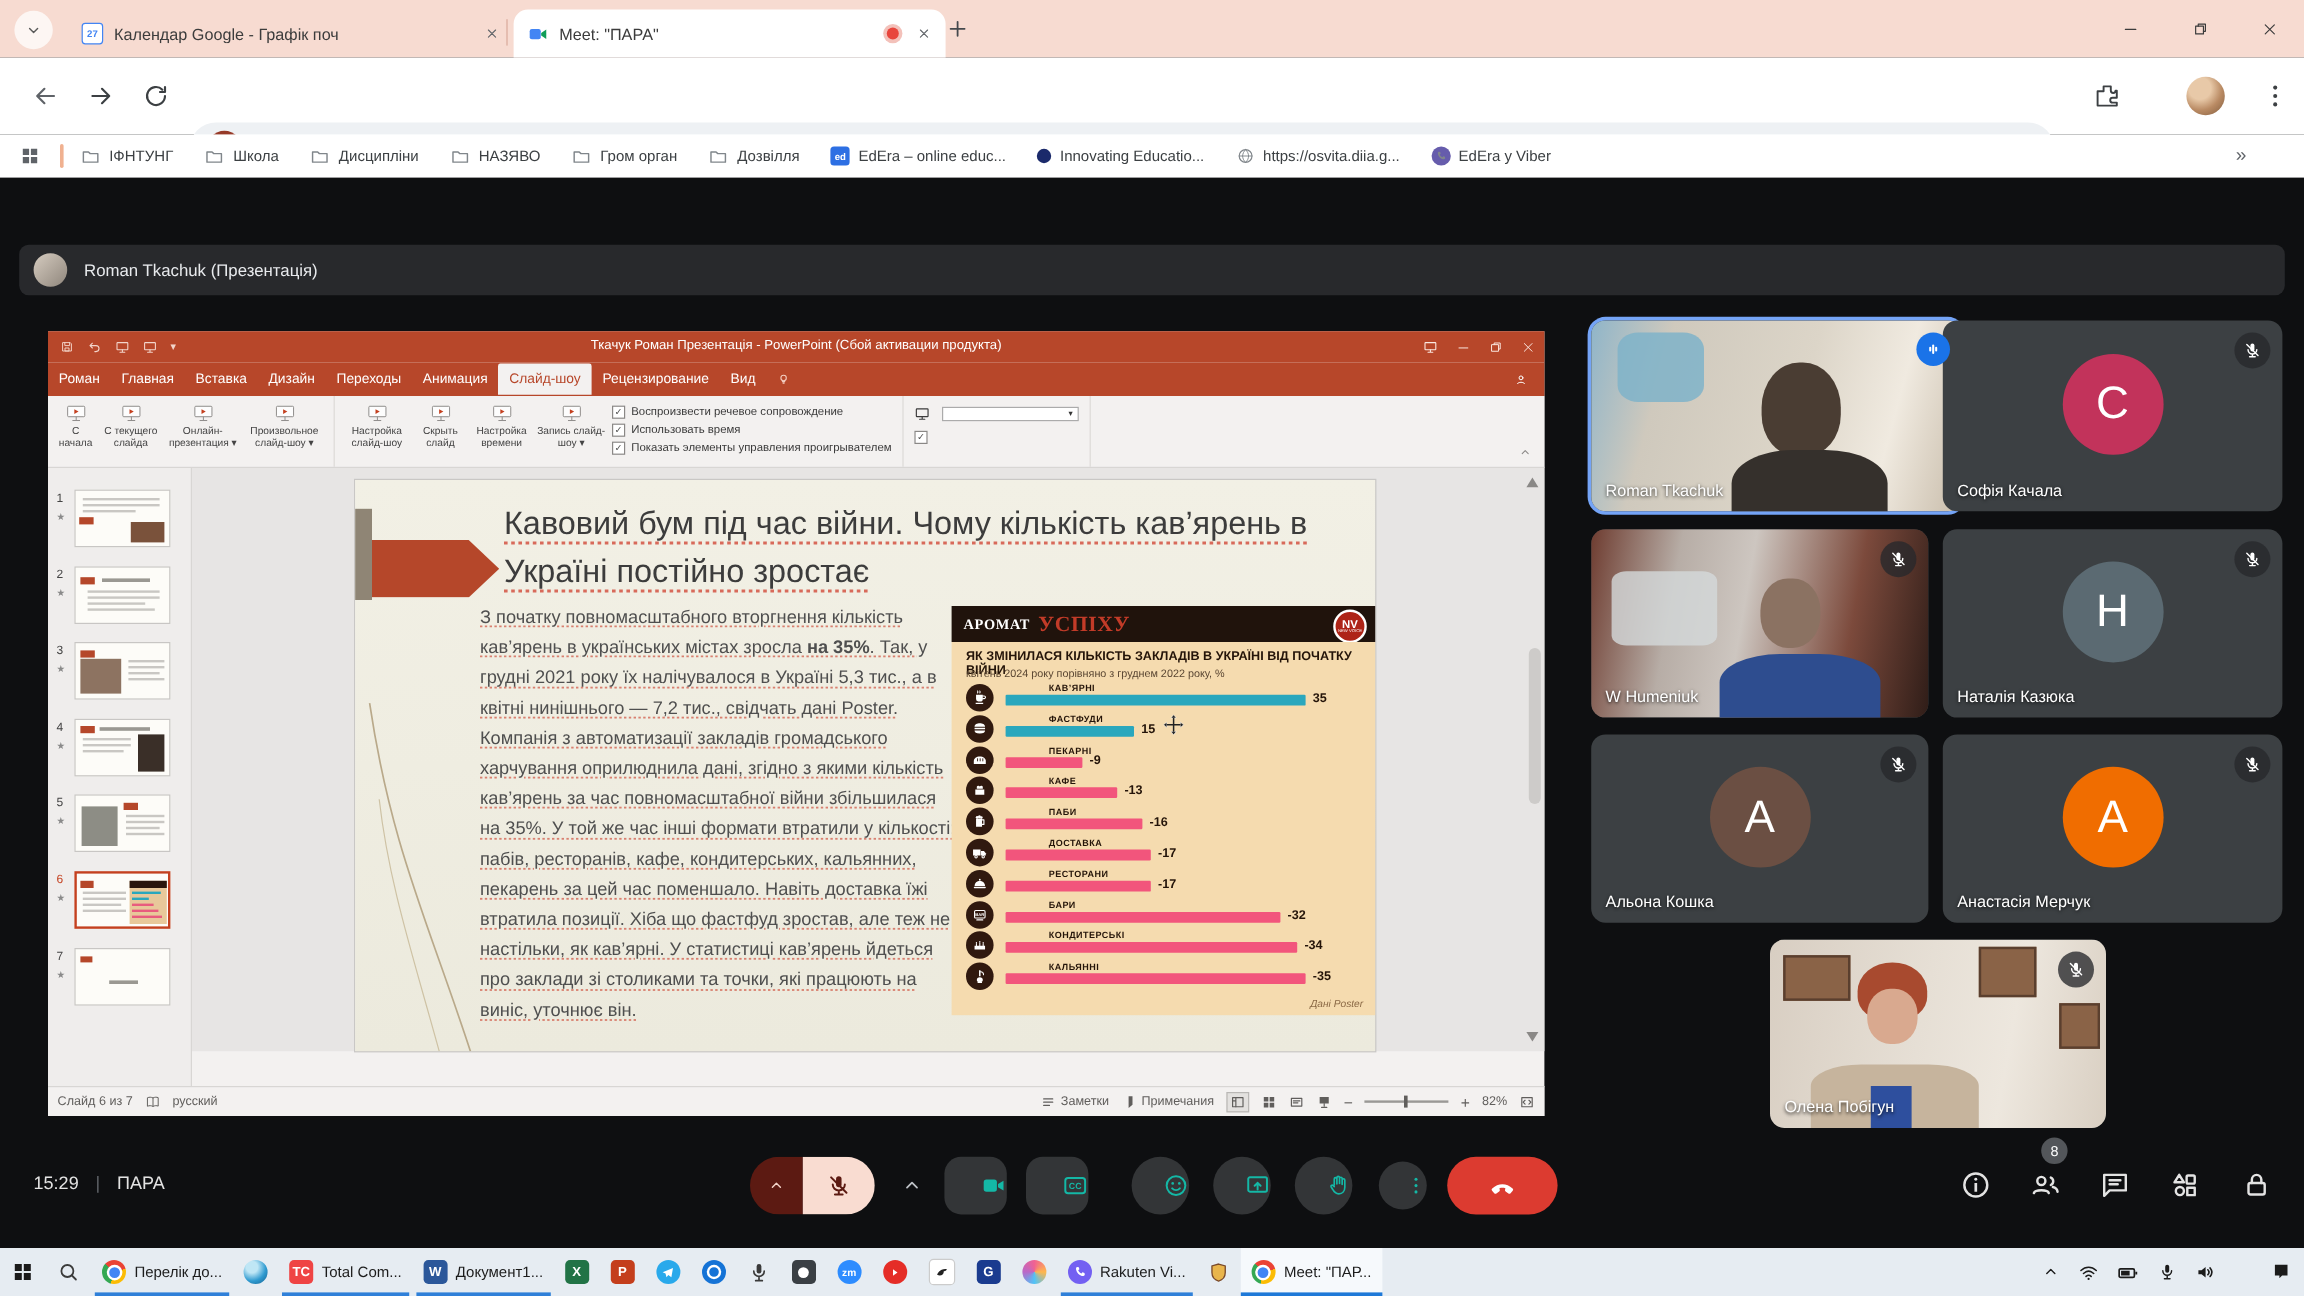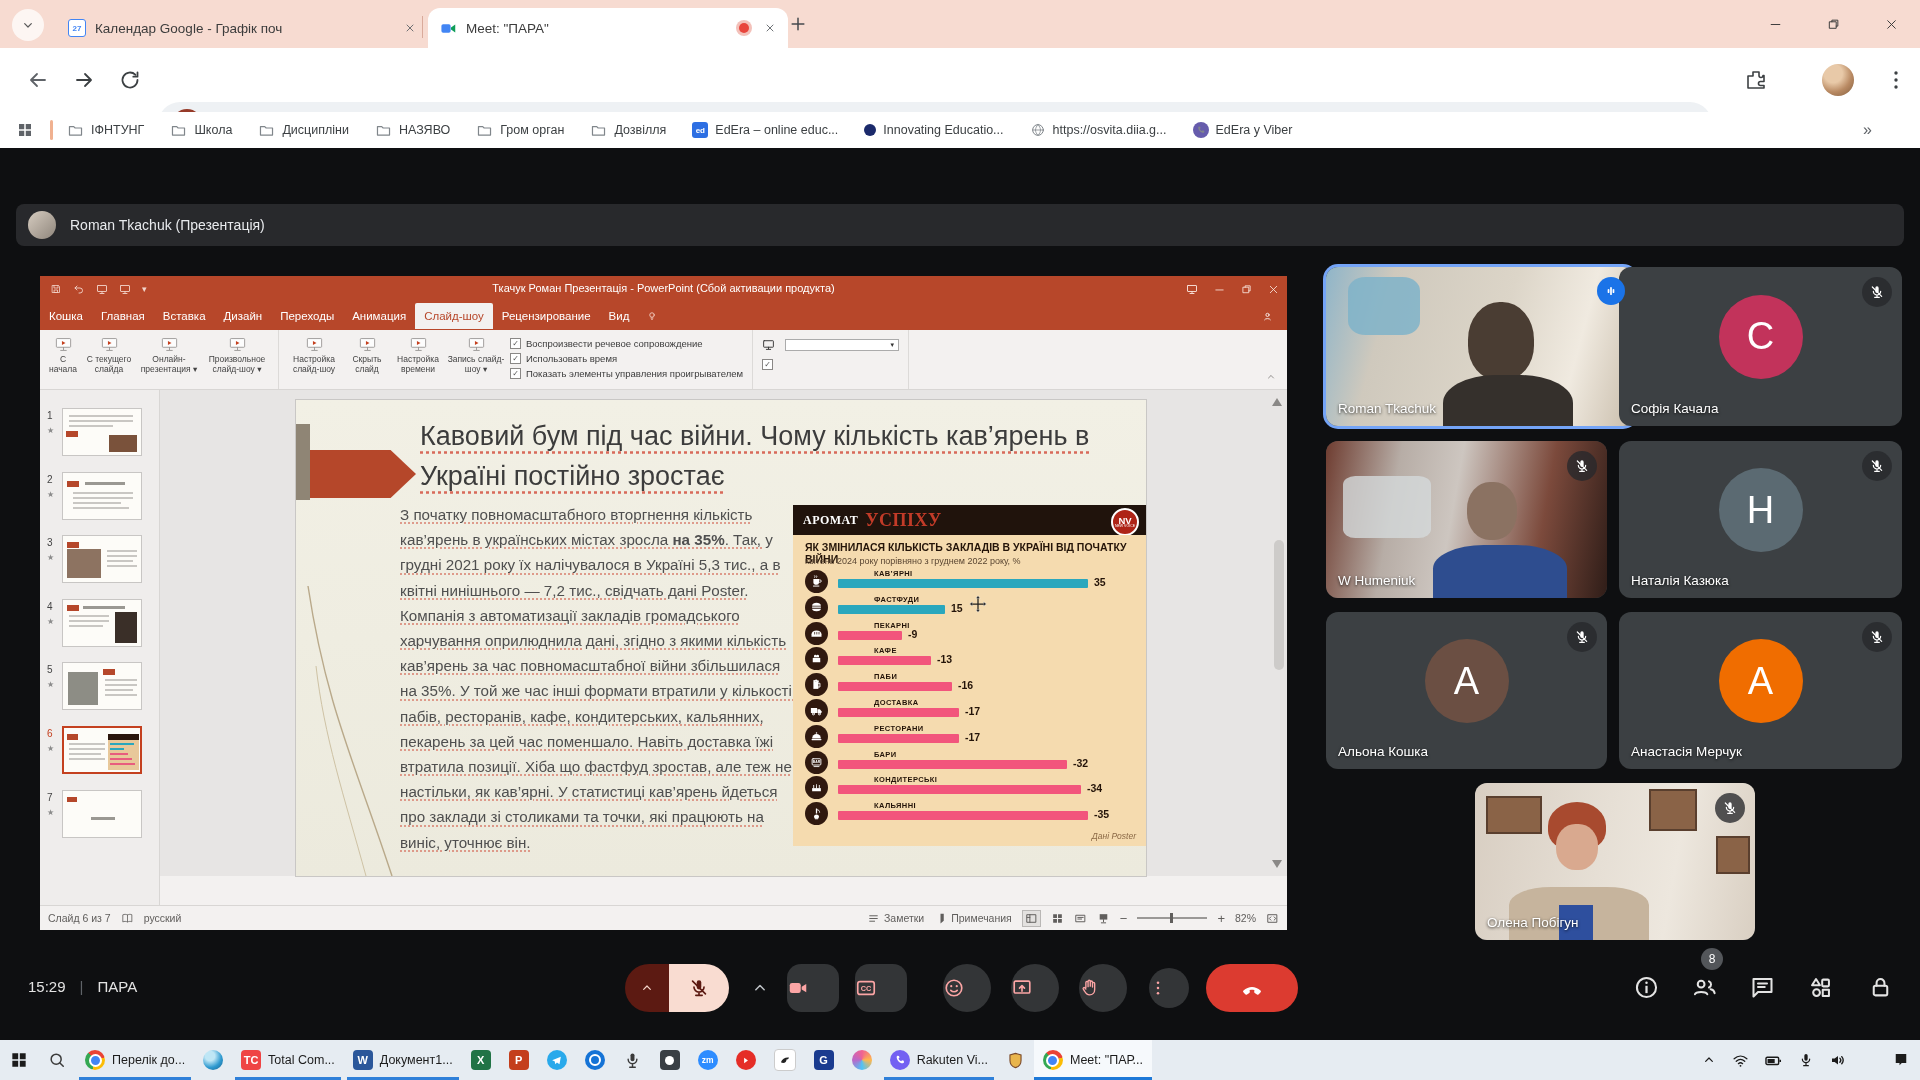--- a/index.html
+++ b/index.html
@@ -39,21 +39,21 @@
   .bdot{width:12px;height:12px;border-radius:50%;background:#1B2A6B;flex:none;}
   .bvib{width:16px;height:16px;border-radius:50%;background:#665CAC;color:#fff;display:flex;align-items:center;justify-content:center;flex:none;}
   .bmover{position:absolute;right:48px;font-size:16px;color:#5F6368;}
 
   
   .banner{position:absolute;left:16px;top:204px;width:1888px;height:42px;background:#28292C;border-radius:8px;display:flex;align-items:center;gap:14px;padding-left:12px;box-sizing:border-box;color:#E8EAED;font-size:14px;}
   .banner .av{width:28px;height:28px;border-radius:50%;background:linear-gradient(135deg,#D6CCC0,#8F867C);flex:none;}
 
   .c-left{position:absolute;left:28px;top:978px;display:flex;align-items:center;gap:14px;color:#E3E3E3;font-size:15px;}
   .c-left .dv{color:#5F6368;}
-  .cbtn{position:absolute;top:964px;height:48px;background:#333537;color:#fca5a5;display:flex;align-items:center;justify-content:flex-start;}
+  .cbtn{position:absolute;top:964px;height:48px;background:#333537;color:#14b8a6;display:flex;align-items:center;justify-content:flex-end;}
   .round{border-radius:50%;width:48px;}
   .rr{border-radius:14px;width:52px;}
   .micgrp{position:absolute;left:625px;top:964px;width:104px;height:48px;border-radius:24px;overflow:hidden;display:flex;}
   .micgrp .mseg1{width:44px;background:#5C1A12;color:#F3D3C8;display:flex;align-items:center;justify-content:center;}
   .micgrp .mseg2{flex:1;background:#F9DCD1;color:#5C1A12;display:flex;align-items:center;justify-content:center;}
   .endcall{position:absolute;left:1206px;top:964px;width:92px;height:48px;border-radius:24px;background:#DC3B30;color:#fff;display:flex;align-items:center;justify-content:center;}
   .chevfree{position:absolute;left:750px;top:978px;width:20px;height:20px;color:#BDC1C6;}
   .pbtn{position:absolute;top:974px;width:28px;height:28px;color:#E3E3E3;}
   .badge8{position:absolute;left:1701px;top:948px;width:22px;height:22px;border-radius:50%;background:#53565A;color:#fff;font-size:12px;display:flex;align-items:center;justify-content:center;}
 
@@ -358,21 +358,21 @@
           <svg class="ic" style="width:11px;height:11px" viewBox="0 0 24 24">
             <rect class="s" x="5" y="7" width="12" height="12"></rect>
             <path class="s" d="M9 7V4h11v11h-3"></path>
           </svg>
           <svg class="ic" style="width:11px;height:11px" viewBox="0 0 24 24">
             <path class="s" d="M5 5l14 14M19 5 5 19"></path>
           </svg>
         </div>
     </div>
     <div class="ppt-menu" id="pptMenu">
-        <span class="mi ">Кошка</span>
+        <span class="mi ">Роман</span>
         <span class="mi ">Главная</span>
         <span class="mi ">Вставка</span>
         <span class="mi ">Дизайн</span>
         <span class="mi ">Переходы</span>
         <span class="mi ">Анимация</span>
         <span class="mi active">Слайд-шоу</span>
         <span class="mi ">Рецензирование</span>
         <span class="mi ">Вид</span>
         <span class="tellme">
           <svg class="ic" style="width:12px;height:12px;" viewBox="0 0 24 24">

